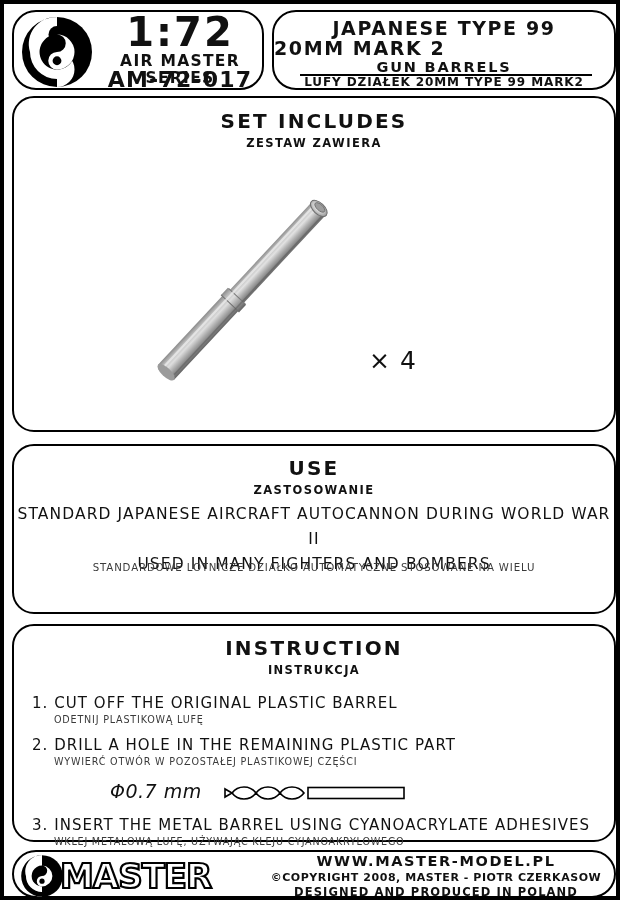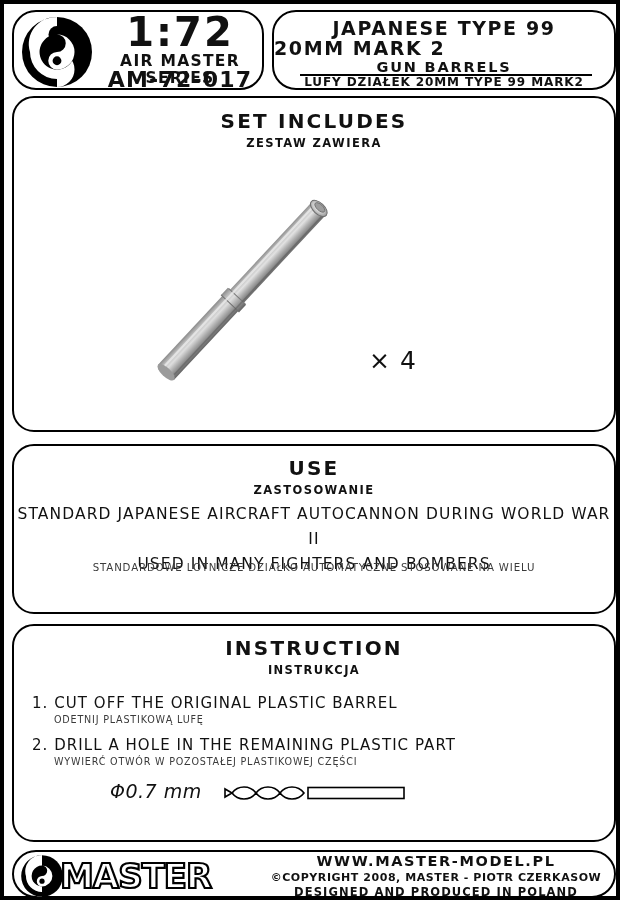--- a/index.html
+++ b/index.html
@@ -279,20 +279,24 @@
 
           <path d="M10 11 C 16 3, 28 3, 34 11 C 40 19, 52 19, 58 11 C 64 3, 76 3, 82 11
                    C 76 19, 64 19, 58 11 C 52 3, 40 3, 34 11 C 28 19, 16 19, 10 11 Z" fill="#ffffff" stroke="#000" stroke-width="1.6"></path>
 
           <path d="M10 11 L 3 7 L 3 15 Z" fill="#ffffff" stroke="#000" stroke-width="1.6"></path>
 
           <line x1="10" y1="11" x2="86" y2="11" stroke="#000" stroke-width="0.6" opacity="0"></line>
         </svg>
       </div>
 
+      <div class="step">
+        <div class="step-en">3. INSERT THE METAL BARREL USING CYANOACRYLATE ADHESIVES</div>
+        <div class="step-pl">WKLEJ METALOWĄ LUFĘ, UŻYWAJĄC KLEJU CYJANOAKRYLOWEGO</div>
+      </div>
 
     </div>
   </div>
 
   <div class="panel p-foot">
     <svg class="foot-logo" viewBox="0 0 74 74">
       <path d="M37 2 A35 35 0 1 0 37 72 Z" fill="#ffffff"></path>
       <path d="M37 2 A35 35 0 1 1 37 72 Z" fill="#000000"></path>
       <path d="M37 72 A35 35 0 0 1 2 37 A35 35 0 0 1 37 2 A27 27 0 0 0 10 37 A27 27 0 0 0 37 64 Z" fill="#000000"></path>
       <path d="M37 37 m0,-17.5 a17.5,17.5 0 1,0 0.1,0 Z" fill="#000000"></path>

